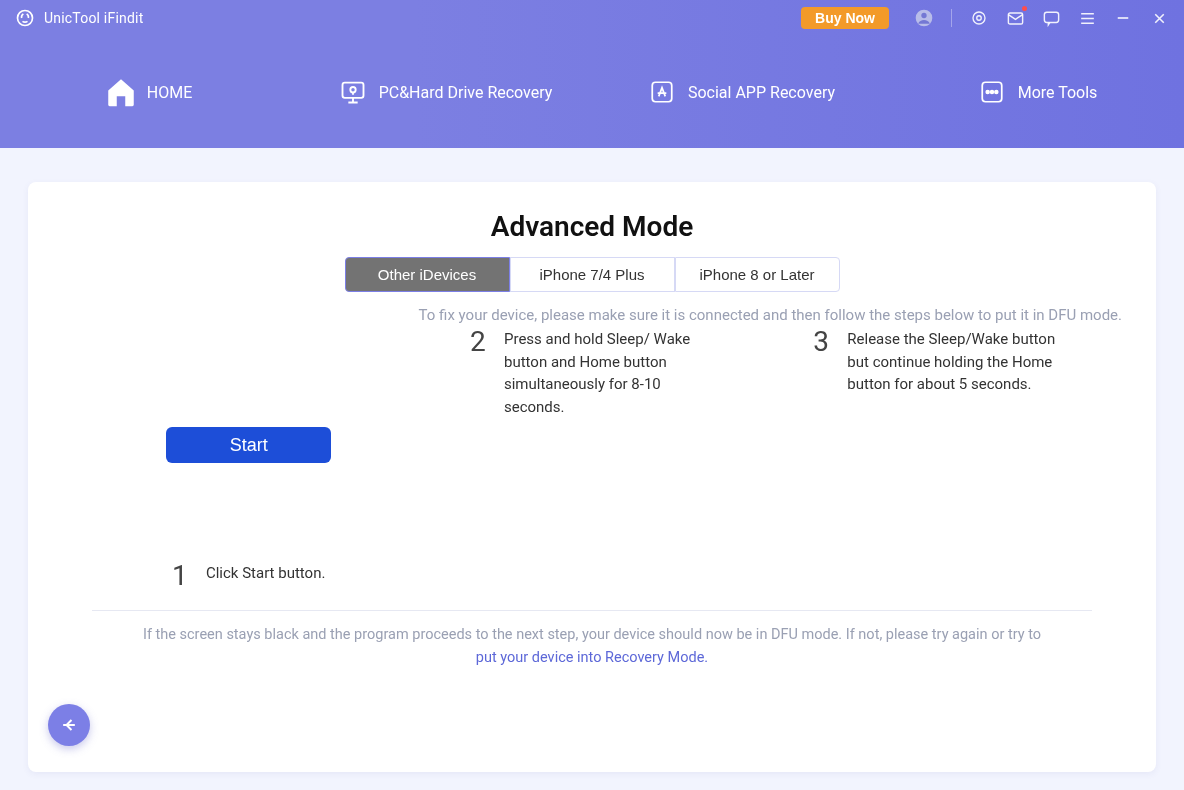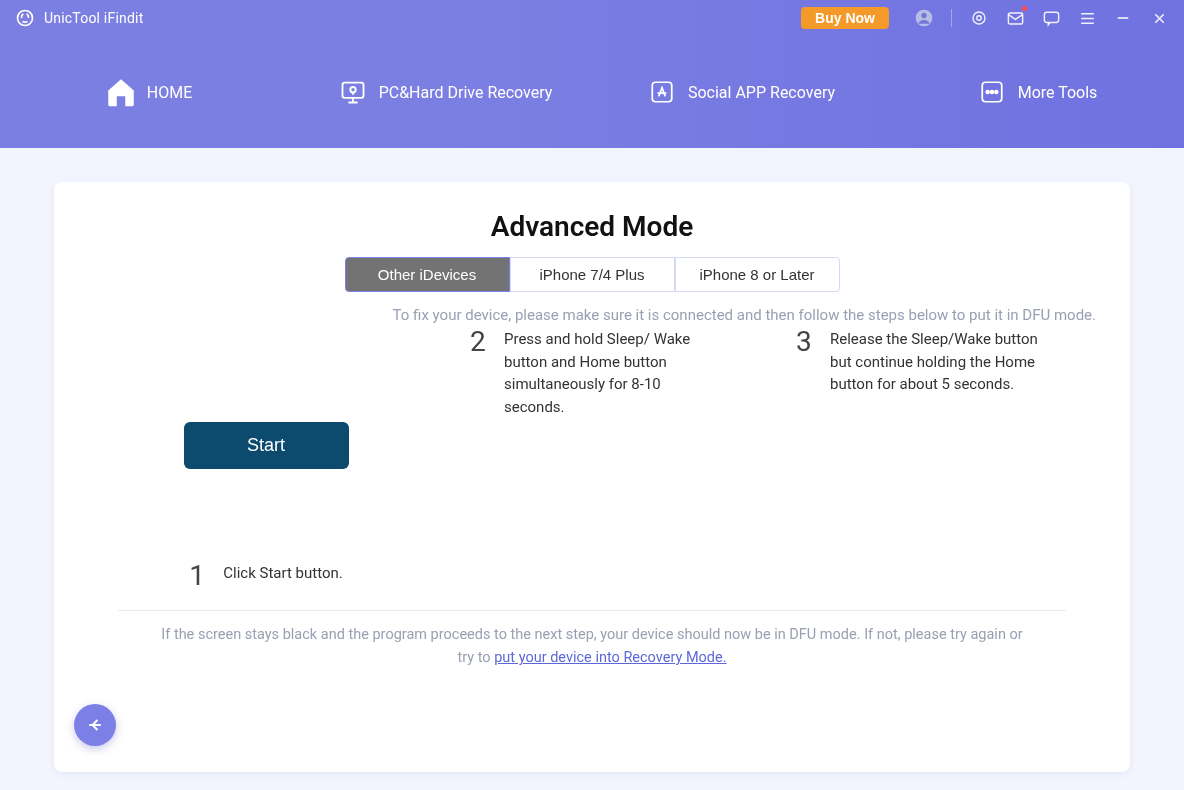--- a/index.html
+++ b/index.html
@@ -11,41 +11,41 @@
   .titlebar .spacer { flex:1; }
   .buy-now { background:#f39a29; color:#fff; border:none; border-radius:4px; padding:3px 14px; font-size:14px; font-weight:700; cursor:pointer;}
   .tb-icons { display:flex; align-items:center; gap:14px; margin-left:16px;}
   .tb-icon { width:22px; height:22px; display:flex; align-items:center; justify-content:center; cursor:pointer; color:rgba(255,255,255,.9); position:relative;}
   .tb-sep { width:1px; height:18px; background:rgba(255,255,255,.35); margin:0 2px;}
   .red-dot { position:absolute; width:5px; height:5px; background:#ff4d4d; border-radius:50%; top:-1px; right:-1px;}
   .navbar { flex:1; display:flex; align-items:stretch;}
   .nav-item { flex:1; display:flex; flex-direction:row; align-items:center; justify-content:center; color:#fff; gap:8px; font-size:16px; cursor:pointer; border-right:1px solid rgba(255,255,255,.0);}
   .nav-item.active { background:rgba(255,255,255,.08); box-shadow: inset 1px 0 0 rgba(255,255,255,.15), inset -1px 0 0 rgba(255,255,255,.15);}
   .nav-icon { width:36px; height:36px; display:flex; align-items:center; justify-content:center;}
-  .content-wrap { padding:34px 54px 8px; }
+  .content-wrap { padding:34px 28px 8px; }
   .card { background:#fff; border-radius:8px; box-shadow:0 2px 6px rgba(90,95,160,.08); padding:28px 34px 20px; min-height:590px; position:relative;}
   .card h1 { text-align:center; font-size:28px; font-weight:600; color:#111; margin-bottom:14px;}
   .seg { display:flex; justify-content:center; gap:0; margin-bottom:14px;}
   .seg button { border:1px solid #d6d9f5; background:#fff; color:#333; padding:8px 22px; font-size:15px; cursor:pointer; min-width:165px; text-align:center;}
   .seg button:first-child { border-radius:4px 0 0 4px;}
   .seg button:last-child { border-radius:0 4px 4px 0;}
   .seg button.active { background:#737373; color:#fff; border-color:#7c7fe6;}
   .instr { text-align:right; color:#9aa0b3; font-size:15px; margin-bottom:4px;}
   .steps { display:flex; gap:10px; padding:0 20px;}
   .col { flex:1; display:flex; flex-direction:column; align-items:center;}
   .vis { height:234px; width:100%; display:flex; align-items:center; justify-content:center; position:relative;}
-  .start-btn { background:#0c4a6e; color:#fff; border:none; border-radius:6px; width:165px; height:47px; font-size:18px; cursor:pointer;}
+  .start-btn { background:#1d4ed8; color:#fff; border:none; border-radius:6px; width:165px; height:36px; font-size:18px; cursor:pointer;}
   .phone-label { font-size:40px; fill:#a5abf1; font-weight:300;}
   .keep-btn { position:absolute; bottom:54px; left:50%; transform:translateX(-50%); background:#7c7fe6; color:#fff; border:none; border-radius:4px; padding:8px 14px; font-size:15px; cursor:default; white-space:nowrap;}
   .caption-row { display:flex; gap:12px; align-items:flex-start; padding:0 6px;}
   .num { font-size:28px; font-weight:400; color:#444; line-height:1; width:22px;}
   .cap { font-size:15px; color:#333; line-height:1.5; max-width:210px;}
   .divider { border:none; border-top:1px solid #e6e8f2; margin:20px 30px 12px;}
   .footer-note { text-align:center; color:#9aa0b3; font-size:14.5px; line-height:1.6; padding:0 70px;}
-  .footer-note a { color:#5d68d8; text-decoration:underline; cursor:pointer;}
+  .footer-note a { color:#5d68d8; cursor:pointer;}
   .back-fab { position:absolute; left:20px; bottom:26px; width:42px; height:42px; border-radius:50%; background:#7c7fe6; display:flex; align-items:center; justify-content:center; cursor:pointer; box-shadow:0 3px 8px rgba(100,100,200,.35);}
 </style>
 </head>
 <body>
 
 <div class="header">
   <div class="titlebar">
     <span class="logo">
       <svg viewBox="0 0 24 24" width="20" height="20" fill="none" stroke="#fff" stroke-width="2">
           <circle cx="12" cy="12" r="9"></circle>

